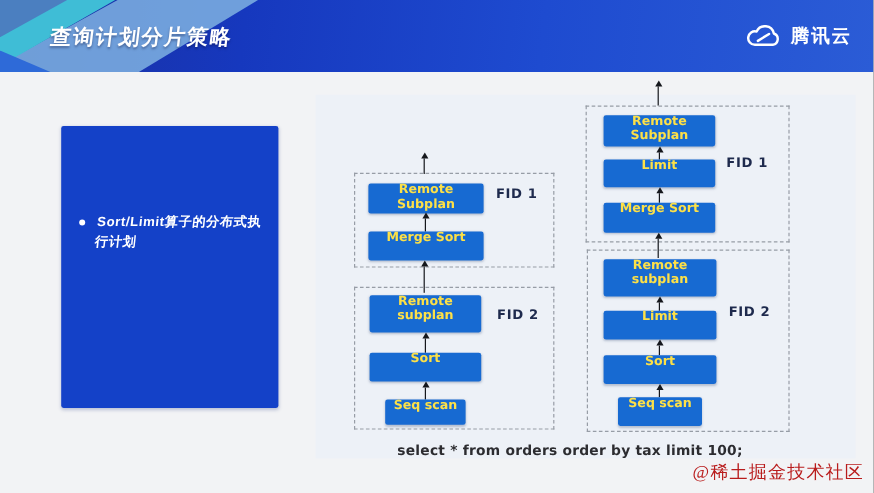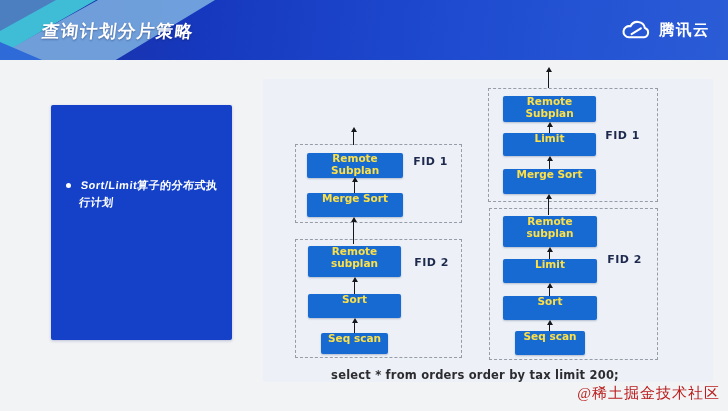--- a/index.html
+++ b/index.html
@@ -224,16 +224,16 @@
     <div class="varrow" style="left:55px;top:111px;height:11px">
         <i class="head"></i>
         <i class="line"></i>
       </div>
     <div class="node" style="left:25px;top:122px;width:70px;height:24px">
       <span class="txt">Seq scan</span>
     </div>
     <div class="fid" style="right:15px;top:44px">FID 2</div>
   </div>
 
-  <div class="caption">select * from orders order by tax limit 200;</div>
+  <div class="caption">select * from orders order by tax limit 100;</div>
   <div class="watermark">@稀土掘金技术社区</div>
 
 </div>
 
 </body></html>

